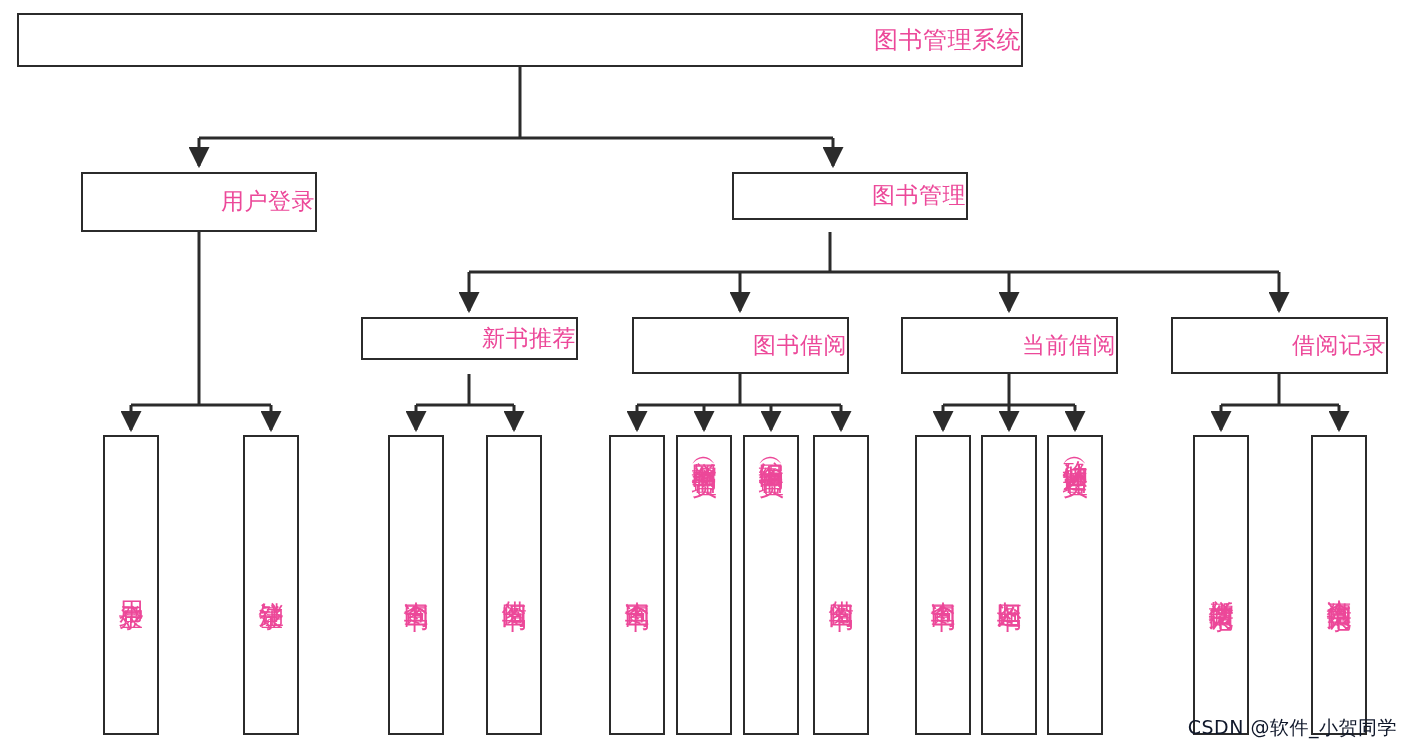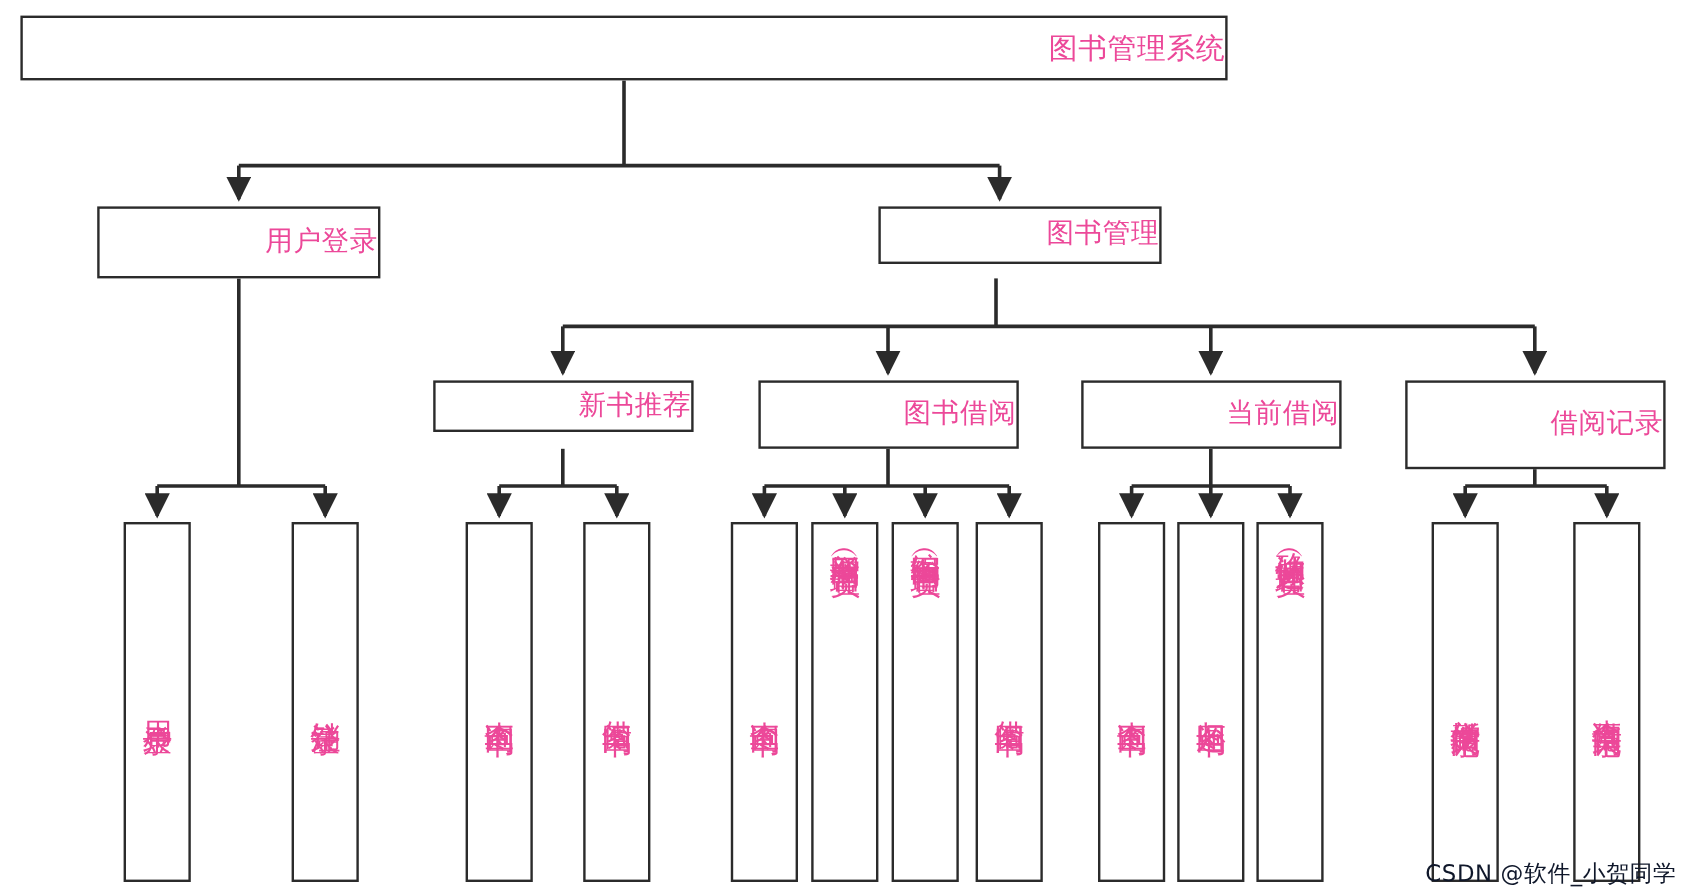--- a/index.html
+++ b/index.html
@@ -148,21 +148,21 @@
 
   <div class="node horiz" style="left:361px; top:317px; width:217px; height:43px;">
     <span class="node-label">新书推荐</span>
   </div>
   <div class="node horiz" style="left:632px; top:317px; width:217px; height:57px;">
     <span class="node-label">图书借阅</span>
   </div>
   <div class="node horiz" style="left:901px; top:317px; width:217px; height:57px;">
     <span class="node-label">当前借阅</span>
   </div>
-  <div class="node horiz" style="left:1171px; top:317px; width:217px; height:74px;">
+  <div class="node horiz" style="left:1171px; top:317px; width:217px; height:57px;">
     <span class="node-label">借阅记录</span>
   </div>
 
   <div class="node vert center" style="left:103px; top:435px; width:56px; height:300px;">
     <span class="node-label">用户登录</span>
   </div>
   <div class="node vert center" style="left:243px; top:435px; width:56px; height:300px;">
     <span class="node-label">注销登录</span>
   </div>
 

